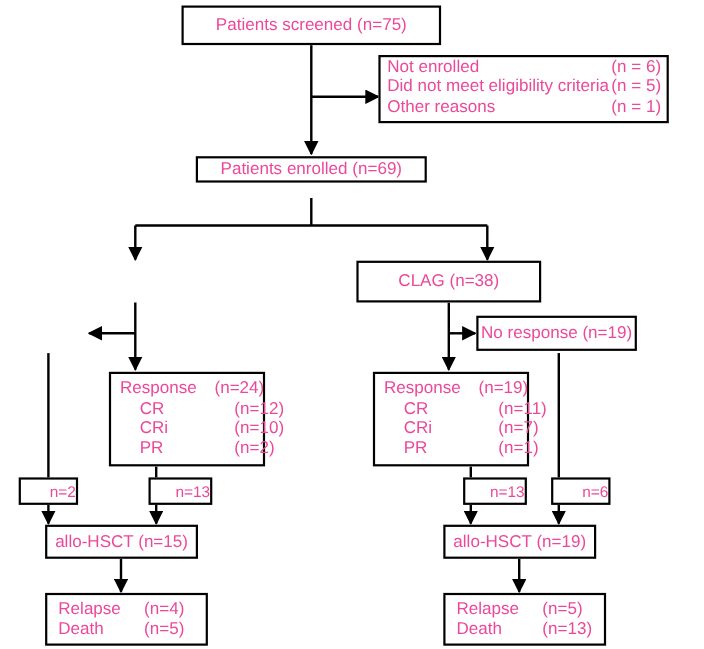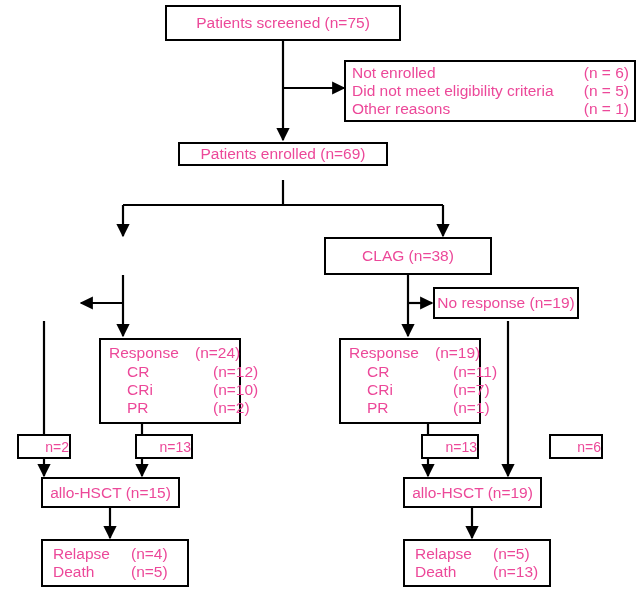--- a/index.html
+++ b/index.html
@@ -116,21 +116,21 @@
       <path d="M 508 321 L 508 476" marker-end="url(#arrow)"></path>
       <path d="M 428 424 L 428 476" marker-end="url(#arrow)"></path>
       <path d="M 472 508 L 472 538" marker-end="url(#arrow)"></path>
     </g>
   </svg>
 
   <div class="node node-center" style="left:165px; top:5px; width:236px; height:36px;">
     <div class="node-label">Patients screened (n=75)</div>
   </div>
 
-  <div class="node" style="left:344px; top:60px; width:292px; height:62px; justify-content:center;">
+  <div class="node" style="left:344px; top:50px; width:264px; height:62px; justify-content:flex-start;">
     <div class="row enroll-row">
       <span class="rlabel">Not enrolled</span>
       <span class="rcount">(n = 6)</span>
     </div>
     <div class="row enroll-row">
       <span class="rlabel indent">Did not meet eligibility criteria</span>
       <span class="rcount">(n = 5)</span>
     </div>
     <div class="row enroll-row">
       <span class="rlabel indent">Other reasons</span>
@@ -195,21 +195,21 @@
   </div>
 
   <div class="tag" style="left:135px; top:434px; width:58px; height:25px;">
     <span>n=13</span>
   </div>
 
   <div class="tag" style="left:421px; top:434px; width:58px; height:25px;">
     <span>n=13</span>
   </div>
 
-  <div class="tag" style="left:501px; top:434px; width:54px; height:25px;margin-left:48px;">
+  <div class="tag" style="left:501px; top:434px; width:54px; height:25px;">
     <span>n=6</span>
   </div>
 
   <div class="node node-center" style="left:41px; top:477px; width:139px; height:31px;">
     <div class="node-label">allo-HSCT  (n=15)</div>
   </div>
 
   <div class="node node-center" style="left:403px; top:477px; width:139px; height:31px;">
     <div class="node-label">allo-HSCT  (n=19)</div>
   </div>

